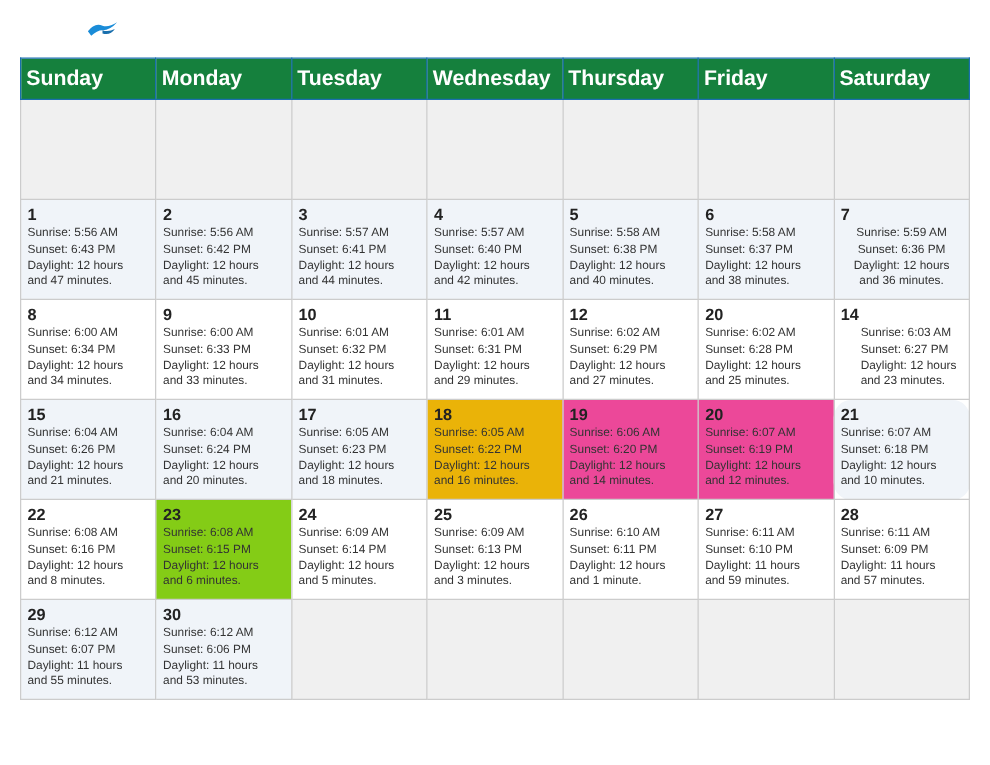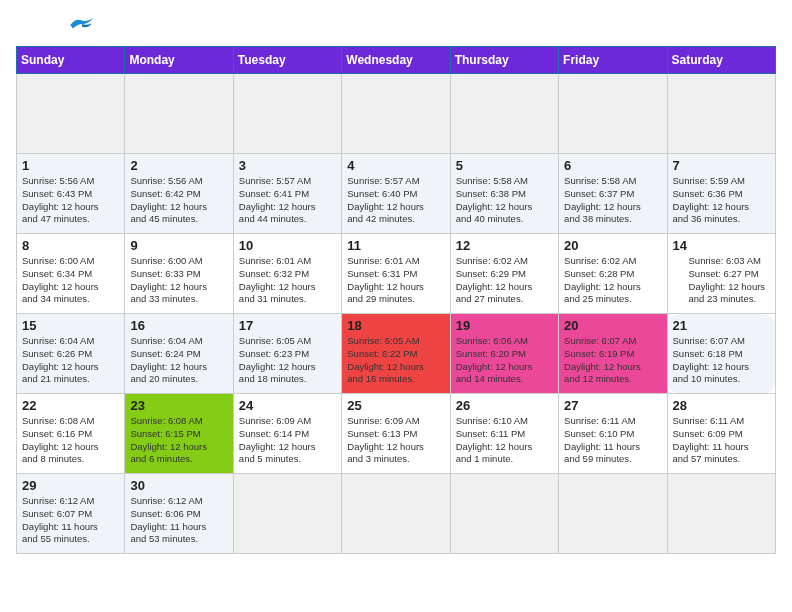--- a/index.html
+++ b/index.html
@@ -45,23 +45,23 @@
     .location {
       font-size: 15px;
       color: #333;
     }
     .calendar-table {
       width: 100%;
       border-collapse: collapse;
       margin-top: 8px;
     }
     .calendar-table th {
-      background: #6d28d9;
+      background: #15803d;
       color: #fff;
-      font-size: 12px;
+      font-size: 17px;
       font-weight: bold;
       padding: 6px 4px;
       text-align: left;
       border: 1px solid #1a6fad;
     }
     .calendar-table td {
       border: 1px solid #ccc;
       vertical-align: top;
       padding: 4px 5px;
       width: calc(100% / 7);
@@ -168,21 +168,21 @@
         </td>
         <td style="background: rgb(240, 244, 249);">
           <span class="day-num">6</span>
           <div class="day-info" style="white-space: pre-line;">Sunrise: 5:58 AM
 Sunset: 6:37 PM
 Daylight: 12 hours
 and 38 minutes.</div>
         </td>
         <td style="background: rgb(240, 244, 249);">
           <span class="day-num">7</span>
-          <div class="day-info" style="white-space: pre-line;">Sunrise: 5:59 AM
+          <div class="day-info" style="white-space: pre-line; text-align: center;">Sunrise: 5:59 AM
 Sunset: 6:36 PM
 Daylight: 12 hours
 and 36 minutes.</div>
         </td>
       </tr>
       <tr>
         <td style="background: rgb(255, 255, 255);">
           <span class="day-num">8</span>
           <div class="day-info" style="white-space: pre-line;">Sunrise: 6:00 AM
 Sunset: 6:34 PM
@@ -247,21 +247,21 @@
 Daylight: 12 hours
 and 20 minutes.</div>
         </td>
         <td style="background: rgb(240, 244, 249);">
           <span class="day-num">17</span>
           <div class="day-info" style="white-space: pre-line;">Sunrise: 6:05 AM
 Sunset: 6:23 PM
 Daylight: 12 hours
 and 18 minutes.</div>
         </td>
-        <td style="background: #ef4444;">
+        <td style="background: #eab308;">
           <span class="day-num">18</span>
           <div class="day-info" style="white-space: pre-line;">Sunrise: 6:05 AM
 Sunset: 6:22 PM
 Daylight: 12 hours
 and 16 minutes.</div>
         </td>
         <td style="background: #ec4899;">
           <span class="day-num">19</span>
           <div class="day-info" style="white-space: pre-line;">Sunrise: 6:06 AM
 Sunset: 6:20 PM

